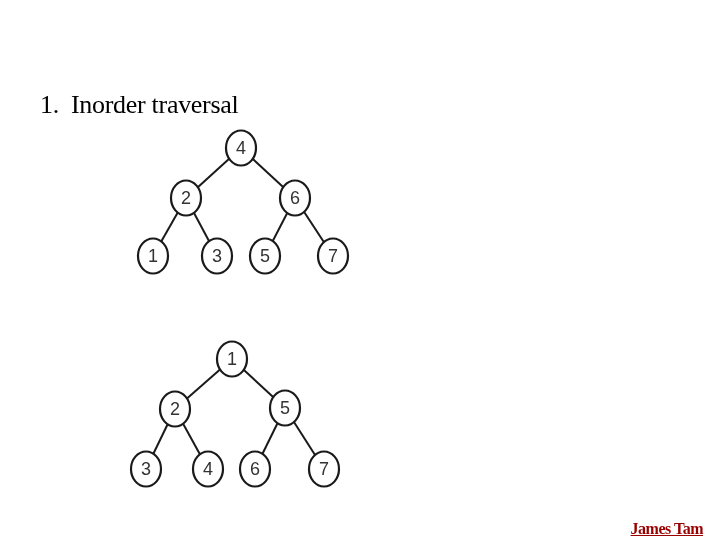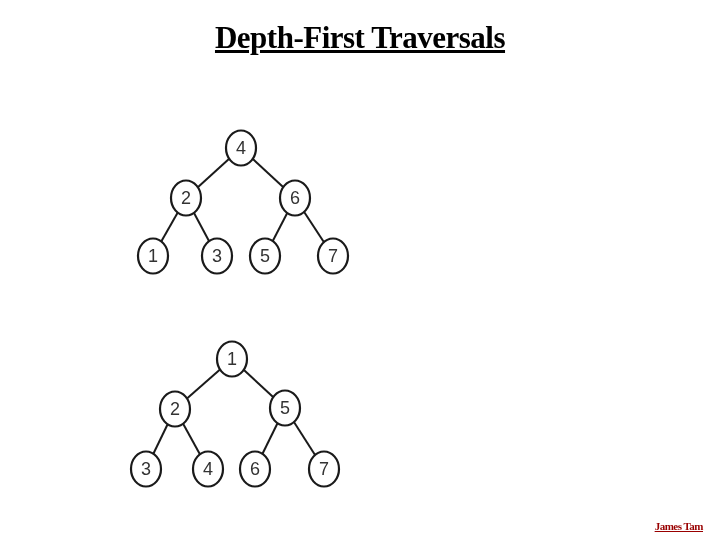--- a/index.html
+++ b/index.html
@@ -21,32 +21,34 @@
   .item-2{top:302px;}
   .tree-canvas{position:absolute;left:0;top:0;width:720px;height:540px;}
   .edge{stroke:var(--edge-color,#1a1a1a);stroke-width:2;}
   .node{fill:var(--node-fill,#ffffff);stroke:var(--node-stroke,#1a1a1a);stroke-width:2.2;}
   .node-label{
     font-family:"Liberation Sans", sans-serif;font-size:18px;
     fill:var(--label-color,#333333);text-anchor:middle;
   }
   .signature{
     position:absolute;top:520px;right:17px;
-    font-family:"Liberation Serif", serif;font-size:11px;font-weight:bold;
+    font-family:"Liberation Serif", serif;font-size:16px;font-weight:bold;
     color:var(--signature-color,#990000);text-decoration:underline;letter-spacing:-0.5px;
     white-space:nowrap;
   }
 </style>
 </head>
 <body>
 
 <div class="slide">
 
-  <h1 class="slide-title">Depth-First Traversals</h1>
 
+  <div class="list-item item-1">
+    <span class="num">1.</span><span>Inorder traversal</span>
+  </div>
 
 
   <svg class="tree-canvas" viewBox="0 0 720 540" xmlns="http://www.w3.org/2000/svg">
       <g>
         <line x1="241" y1="148" x2="186" y2="198" class="edge"></line>
         <line x1="241" y1="148" x2="295" y2="198" class="edge"></line>
         <line x1="186" y1="198" x2="153" y2="256" class="edge"></line>
         <line x1="186" y1="198" x2="217" y2="256" class="edge"></line>
         <line x1="295" y1="198" x2="265" y2="256" class="edge"></line>
         <line x1="295" y1="198" x2="333" y2="256" class="edge"></line>

